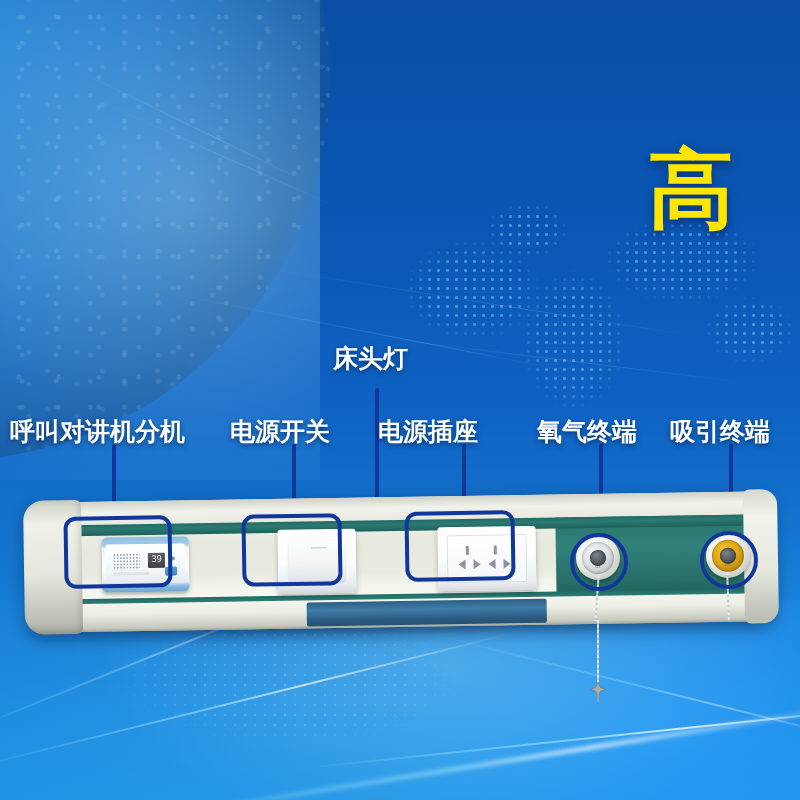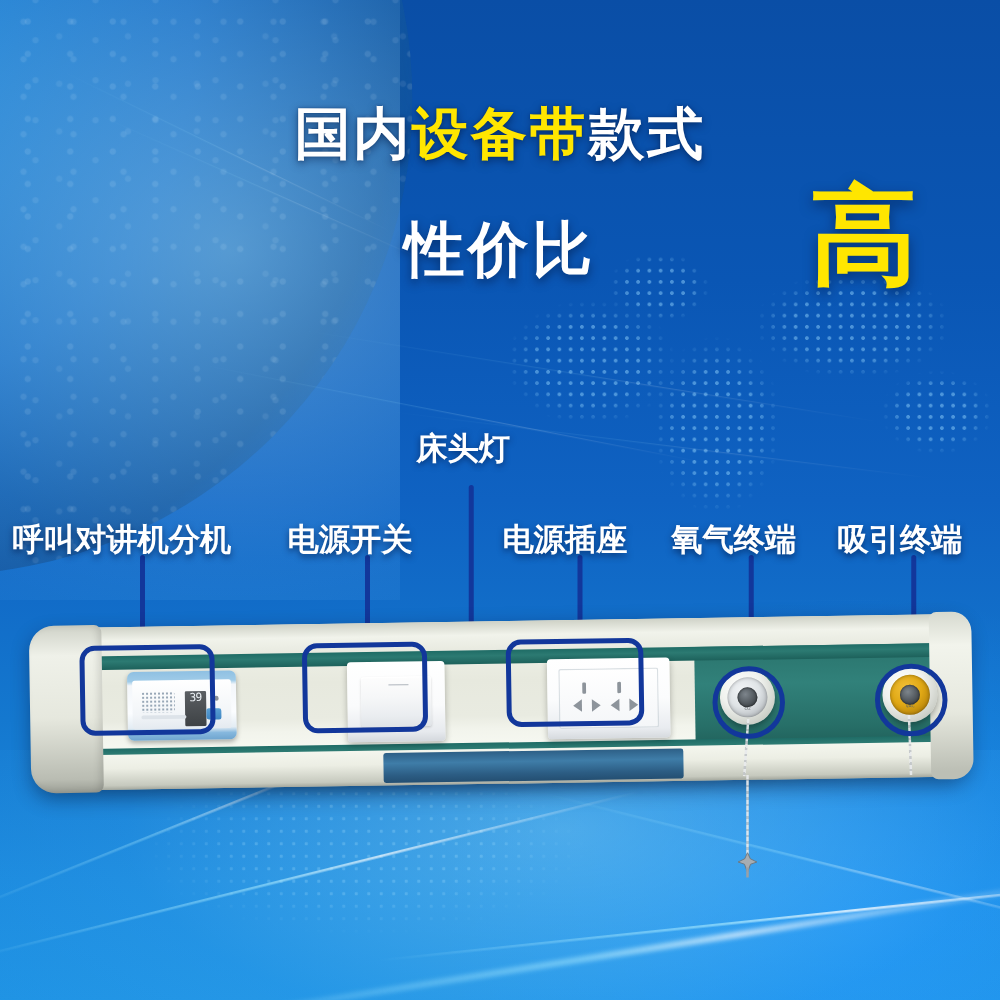--- a/index.html
+++ b/index.html
@@ -238,21 +238,21 @@
     background: linear-gradient(180deg, #ffffff 0%, #f2f5f8 70%, #e4eaf0 100%);
     border-radius: 2px;
   }
   .ic-grille {
     position: absolute; left: 7px; top: 9px; width: 27px; height: 17px;
     background-image: radial-gradient(circle, rgba(120,140,160,.75) .9px, rgba(0,0,0,0) 1.2px);
     background-size: 3.2px 3.2px;
     border-radius: 3px;
   }
   .ic-display {
-    position: absolute; left: 42px; top: 9px; width: 17px; height: 28px;
+    position: absolute; left: 42px; top: 9px; width: 17px; height: 15px;
     background: linear-gradient(180deg, #5b5f63 0%, #3e4245 100%);
     border-radius: 1px;
     color: #e9eef2;
     font-family: "DejaVu Sans Mono", monospace;
     font-size: 9px; font-weight: normal;
     line-height: 12px; text-align: center;
     letter-spacing: -.5px;
   }
   .ic-led {
     position: absolute; left: 65px; top: 13px; width: 4px; height: 4px;
@@ -381,37 +381,33 @@
   <div class="streak s2"></div>
   <div class="streak s3"></div>
   <div class="streak s4"></div>
   <div class="streak s5"></div>
   <div class="streak s6"></div>
   <div class="streak s7"></div>
   <div class="streak s8"></div>
   <div class="streak s9"></div>
   <div class="streak s10"></div>
 
-  <div class="headline">
-    <span class="hl-w">国内</span><span class="hl-y">设备带</span><span class="hl-w">款式</span>
-  </div>
-  <div class="subline">性价比</div>
   <div class="bigchar">高</div>
 
   <div class="leader" style="left:112px; top:444px; height:74px;"></div>
   <div class="leader" style="left:292px; top:444px; height:72px;"></div>
   <div class="leader" style="left:375px; top:388px; height:215px;"></div>
   <div class="leader" style="left:462px; top:444px; height:72px;"></div>
   <div class="leader" style="left:599px; top:444px; height:92px;"></div>
   <div class="leader" style="left:729px; top:444px; height:90px;"></div>
 
   <div class="callout" style="left:230px; top:415px; font-size:25px;">电源开关</div>
   <div class="callout" style="left:10px;  top:415px; font-size:25px;">呼叫对讲机分机</div>
   <div class="callout" style="left:333px; top:342px; font-size:25px;">床头灯</div>
-  <div class="callout" style="left:402px; top:415px; font-size:25px;">电源插座</div>
+  <div class="callout" style="left:378px; top:415px; font-size:25px;">电源插座</div>
   <div class="callout" style="left:670px; top:415px; font-size:25px;">吸引终端</div>
   <div class="callout" style="left:537px; top:415px; font-size:25px;">氧气终端</div>
 
   <div class="panel-shadow"></div>
 
   <div class="panel">
     <div class="panel-body"></div>
     <div class="panel-topface"></div>
     <div class="green-block"></div>
     <div class="stripe stripe-top"></div>

